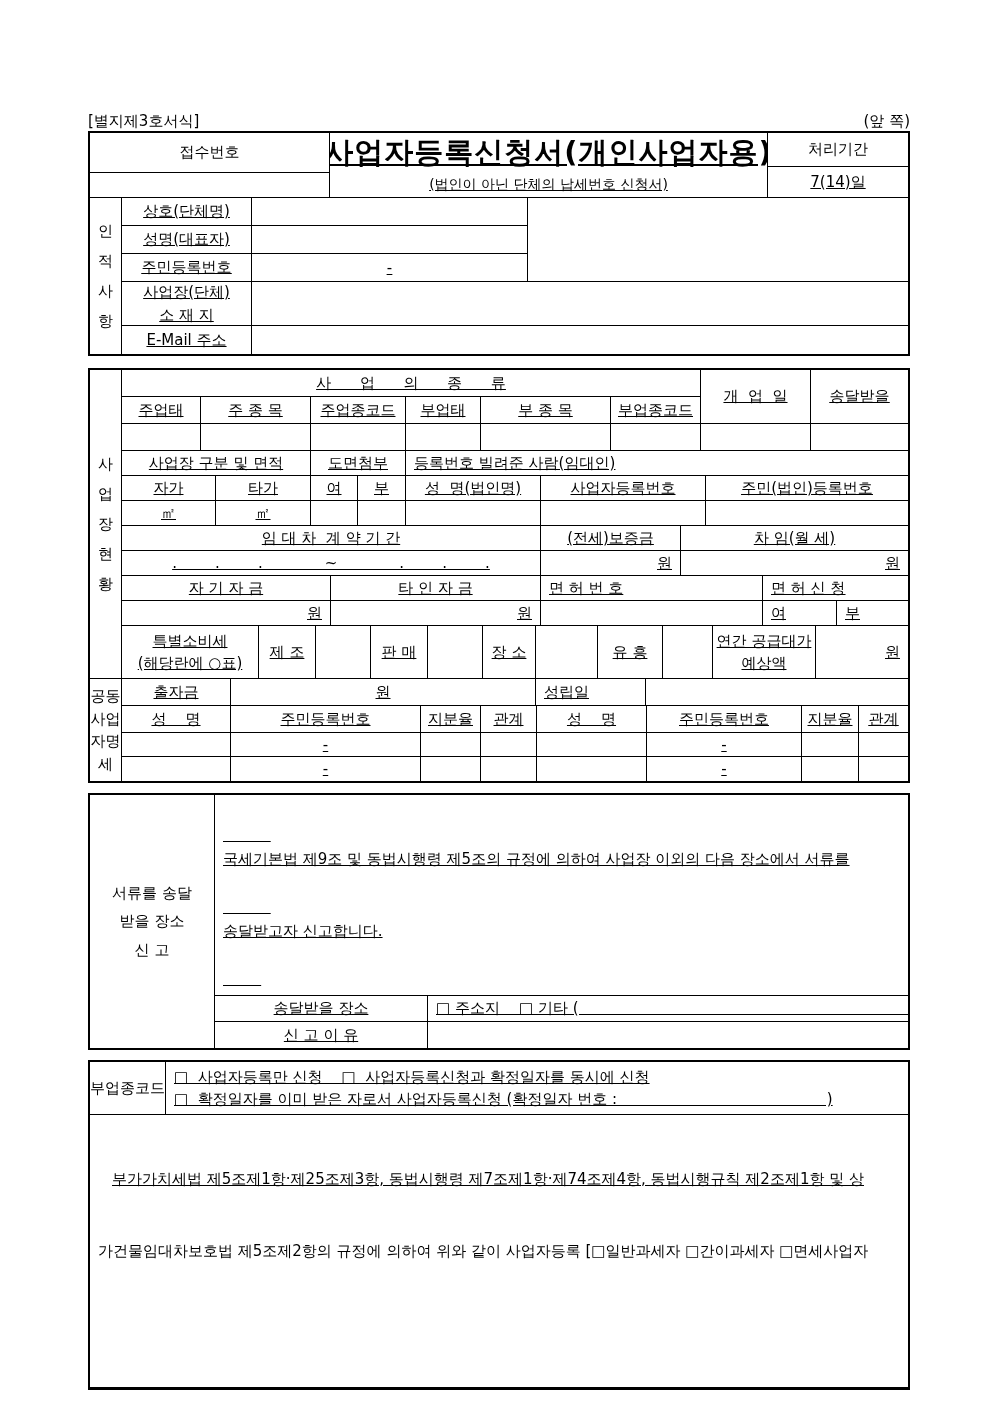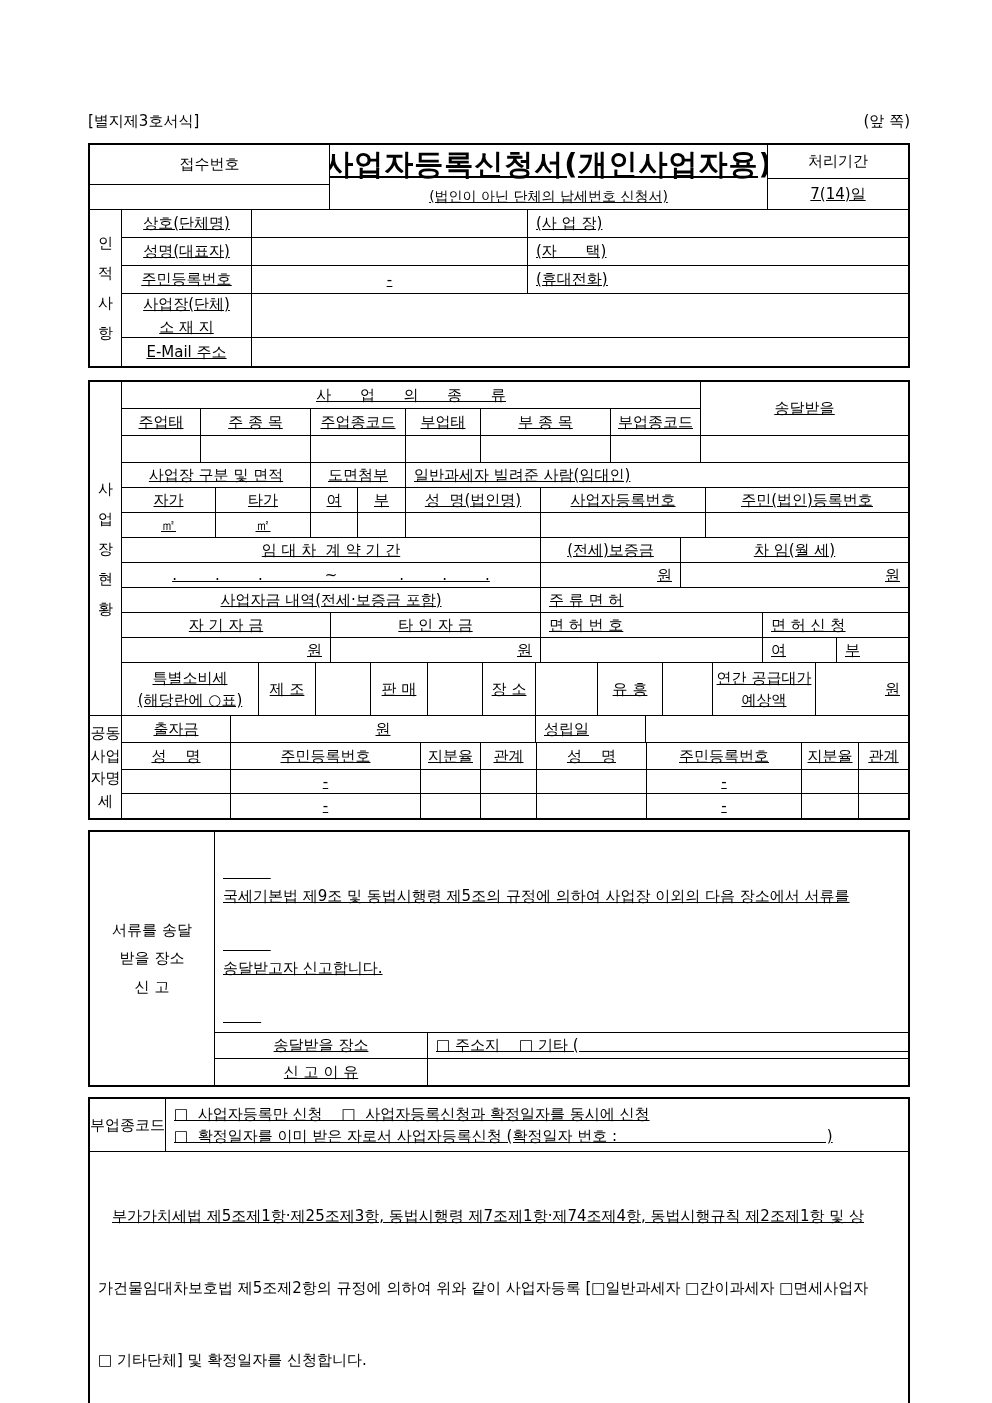--- a/index.html
+++ b/index.html
@@ -3,21 +3,21 @@
 <meta charset="utf-8">
 <style>
   * { box-sizing: border-box; margin: 0; padding: 0; }
   body {
     width: 992px; height: 1403px; background: #ffffff; color: #000;
     font-family: "DejaVu Sans", "Liberation Sans", sans-serif;
     font-size: 15px;
   }
   .sheet { position: relative; width: 992px; height: 1403px; background:#fff; }
   .content { position: absolute; left: 88px; top: 0; width: 822px; }
-  .topline { display: flex; justify-content: space-between; margin-top: 112px; margin-bottom: 12px; font-size: 15px; text-align: center; }
+  .topline { display: flex; justify-content: space-between; margin-top: 112px; font-size: 15px; text-align: center; }
   .tbl { border: 2px solid #000; overflow: hidden; background:#fff; }
   .mt12 { margin-top: 12px; }
   .mt10 { margin-top: 10px; }
   .row { display: flex; }
   .col { display: flex; flex-direction: column; }
   .bb { border-bottom: 1px solid #000; }
   .br { border-right: 1px solid #000; }
   .cell {
     display: flex; align-items: center; justify-content: center;
     white-space: pre; text-align: center; overflow: hidden;
@@ -74,25 +74,20 @@
           <div class="col w130 br">
             <div class="cell bb h28">상호(단체명)</div>
             <div class="cell bb h28">성명(대표자)</div>
             <div class="cell h28 flex1">주민등록번호</div>
           </div>
           <div class="col w276 br">
             <div class="cell bb h28"></div>
             <div class="cell bb h28"></div>
             <div class="cell h28 flex1">-</div>
           </div>
-          <div class="col flex1">
-            <div class="cell left bb h28">(사 업 장)</div>
-            <div class="cell left bb h28">(자      택)</div>
-            <div class="cell left h28 flex1">(휴대전화)</div>
-          </div>
         </div>
         <div class="row bb h44">
           <div class="cell vcell lh15 w130 br">사업장(단체)
 소  재  지</div>
           <div class="cell flex1"></div>
         </div>
         <div class="row h28">
           <div class="cell w130 br">E-Mail 주소</div>
           <div class="cell flex1"></div>
         </div>
@@ -124,30 +119,34 @@
             </div>
             <div class="row h27 flex1">
               <div class="cell br" style="width:79px"></div>
               <div class="cell br" style="width:110px"></div>
               <div class="cell br" style="width:95px"></div>
               <div class="cell br" style="width:75px"></div>
               <div class="cell br" style="width:130px"></div>
               <div class="cell flex1"></div>
             </div>
           </div>
+          <div class="col w110 br">
+            <div class="cell bb h54">개  업  일</div>
+            <div class="cell h27 flex1"></div>
+          </div>
           <div class="col flex1">
             <div class="cell bb h54">송달받을</div>
             <div class="cell h27 flex1"></div>
           </div>
         </div>
 
         <div class="row bb h25">
           <div class="cell br" style="width:189px">사업장 구분 및 면적</div>
           <div class="cell br" style="width:95px">도면첨부</div>
-          <div class="cell left flex1">일반과세자 빌려준 사람(임대인)</div>
+          <div class="cell left flex1">등록번호 빌려준 사람(임대인)</div>
         </div>
         <div class="row bb h25">
           <div class="cell br" style="width:94px">자가</div>
           <div class="cell br" style="width:95px">타가</div>
           <div class="cell br" style="width:47px">여</div>
           <div class="cell br" style="width:48px">부</div>
           <div class="cell br" style="width:135px">성  명(법인명)</div>
           <div class="cell br" style="width:165px">사업자등록번호</div>
           <div class="cell flex1">주민(법인)등록번호</div>
         </div>
@@ -165,24 +164,20 @@
           <div class="cell br" style="width:419px">임 대 차  계 약 기 간</div>
           <div class="cell br" style="width:140px">(전세)보증금</div>
           <div class="cell flex1">차 임(월 세)</div>
         </div>
         <div class="row bb h25">
           <div class="cell br" style="width:419px">.        .        .             ~             .        .        .</div>
           <div class="cell right br" style="width:140px">원</div>
           <div class="cell right flex1">원</div>
         </div>
 
-        <div class="row bb h25">
-          <div class="cell br" style="width:419px">사업자금 내역(전세·보증금 포함)</div>
-          <div class="cell left flex1">주 류 면 허</div>
-        </div>
         <div class="row bb h25">
           <div class="cell br" style="width:209px">자 기 자 금</div>
           <div class="cell br" style="width:210px">타 인 자 금</div>
           <div class="cell left br" style="width:222px">면 허 번 호</div>
           <div class="cell left flex1">면 허 신 청</div>
         </div>
         <div class="row bb h25">
           <div class="cell right br" style="width:209px">원</div>
           <div class="cell right br" style="width:210px">원</div>
           <div class="cell br" style="width:222px"></div>
@@ -280,21 +275,20 @@
     <div class="row bb">
       <div class="cell w76 br">부업종코드</div>
       <div class="col flex1 para" style="line-height:22px">
         <div>□  사업자등록만 신청    □  사업자등록신청과 확정일자를 동시에 신청</div>
         <div>□  확정일자를 이미 받은 자로서 사업자등록신청 (확정일자 번호 :                                            )</div>
       </div>
     </div>
     <div class="bb para">
       <div class="indent1">부가가치세법 제5조제1항·제25조제3항, 동법시행령 제7조제1항·제74조제4항, 동법시행규칙 제2조제1항 및 상</div>
       <div>가건물임대차보호법 제5조제2항의 규정에 의하여 위와 같이 사업자등록 [□일반과세자 □간이과세자 □면세사업자</div>
-      <div>□ 기타단체] 및 확정일자를 신청합니다.</div>
       
       
       
     </div>
 
   </div>
 
 </div>
 </div>
 

